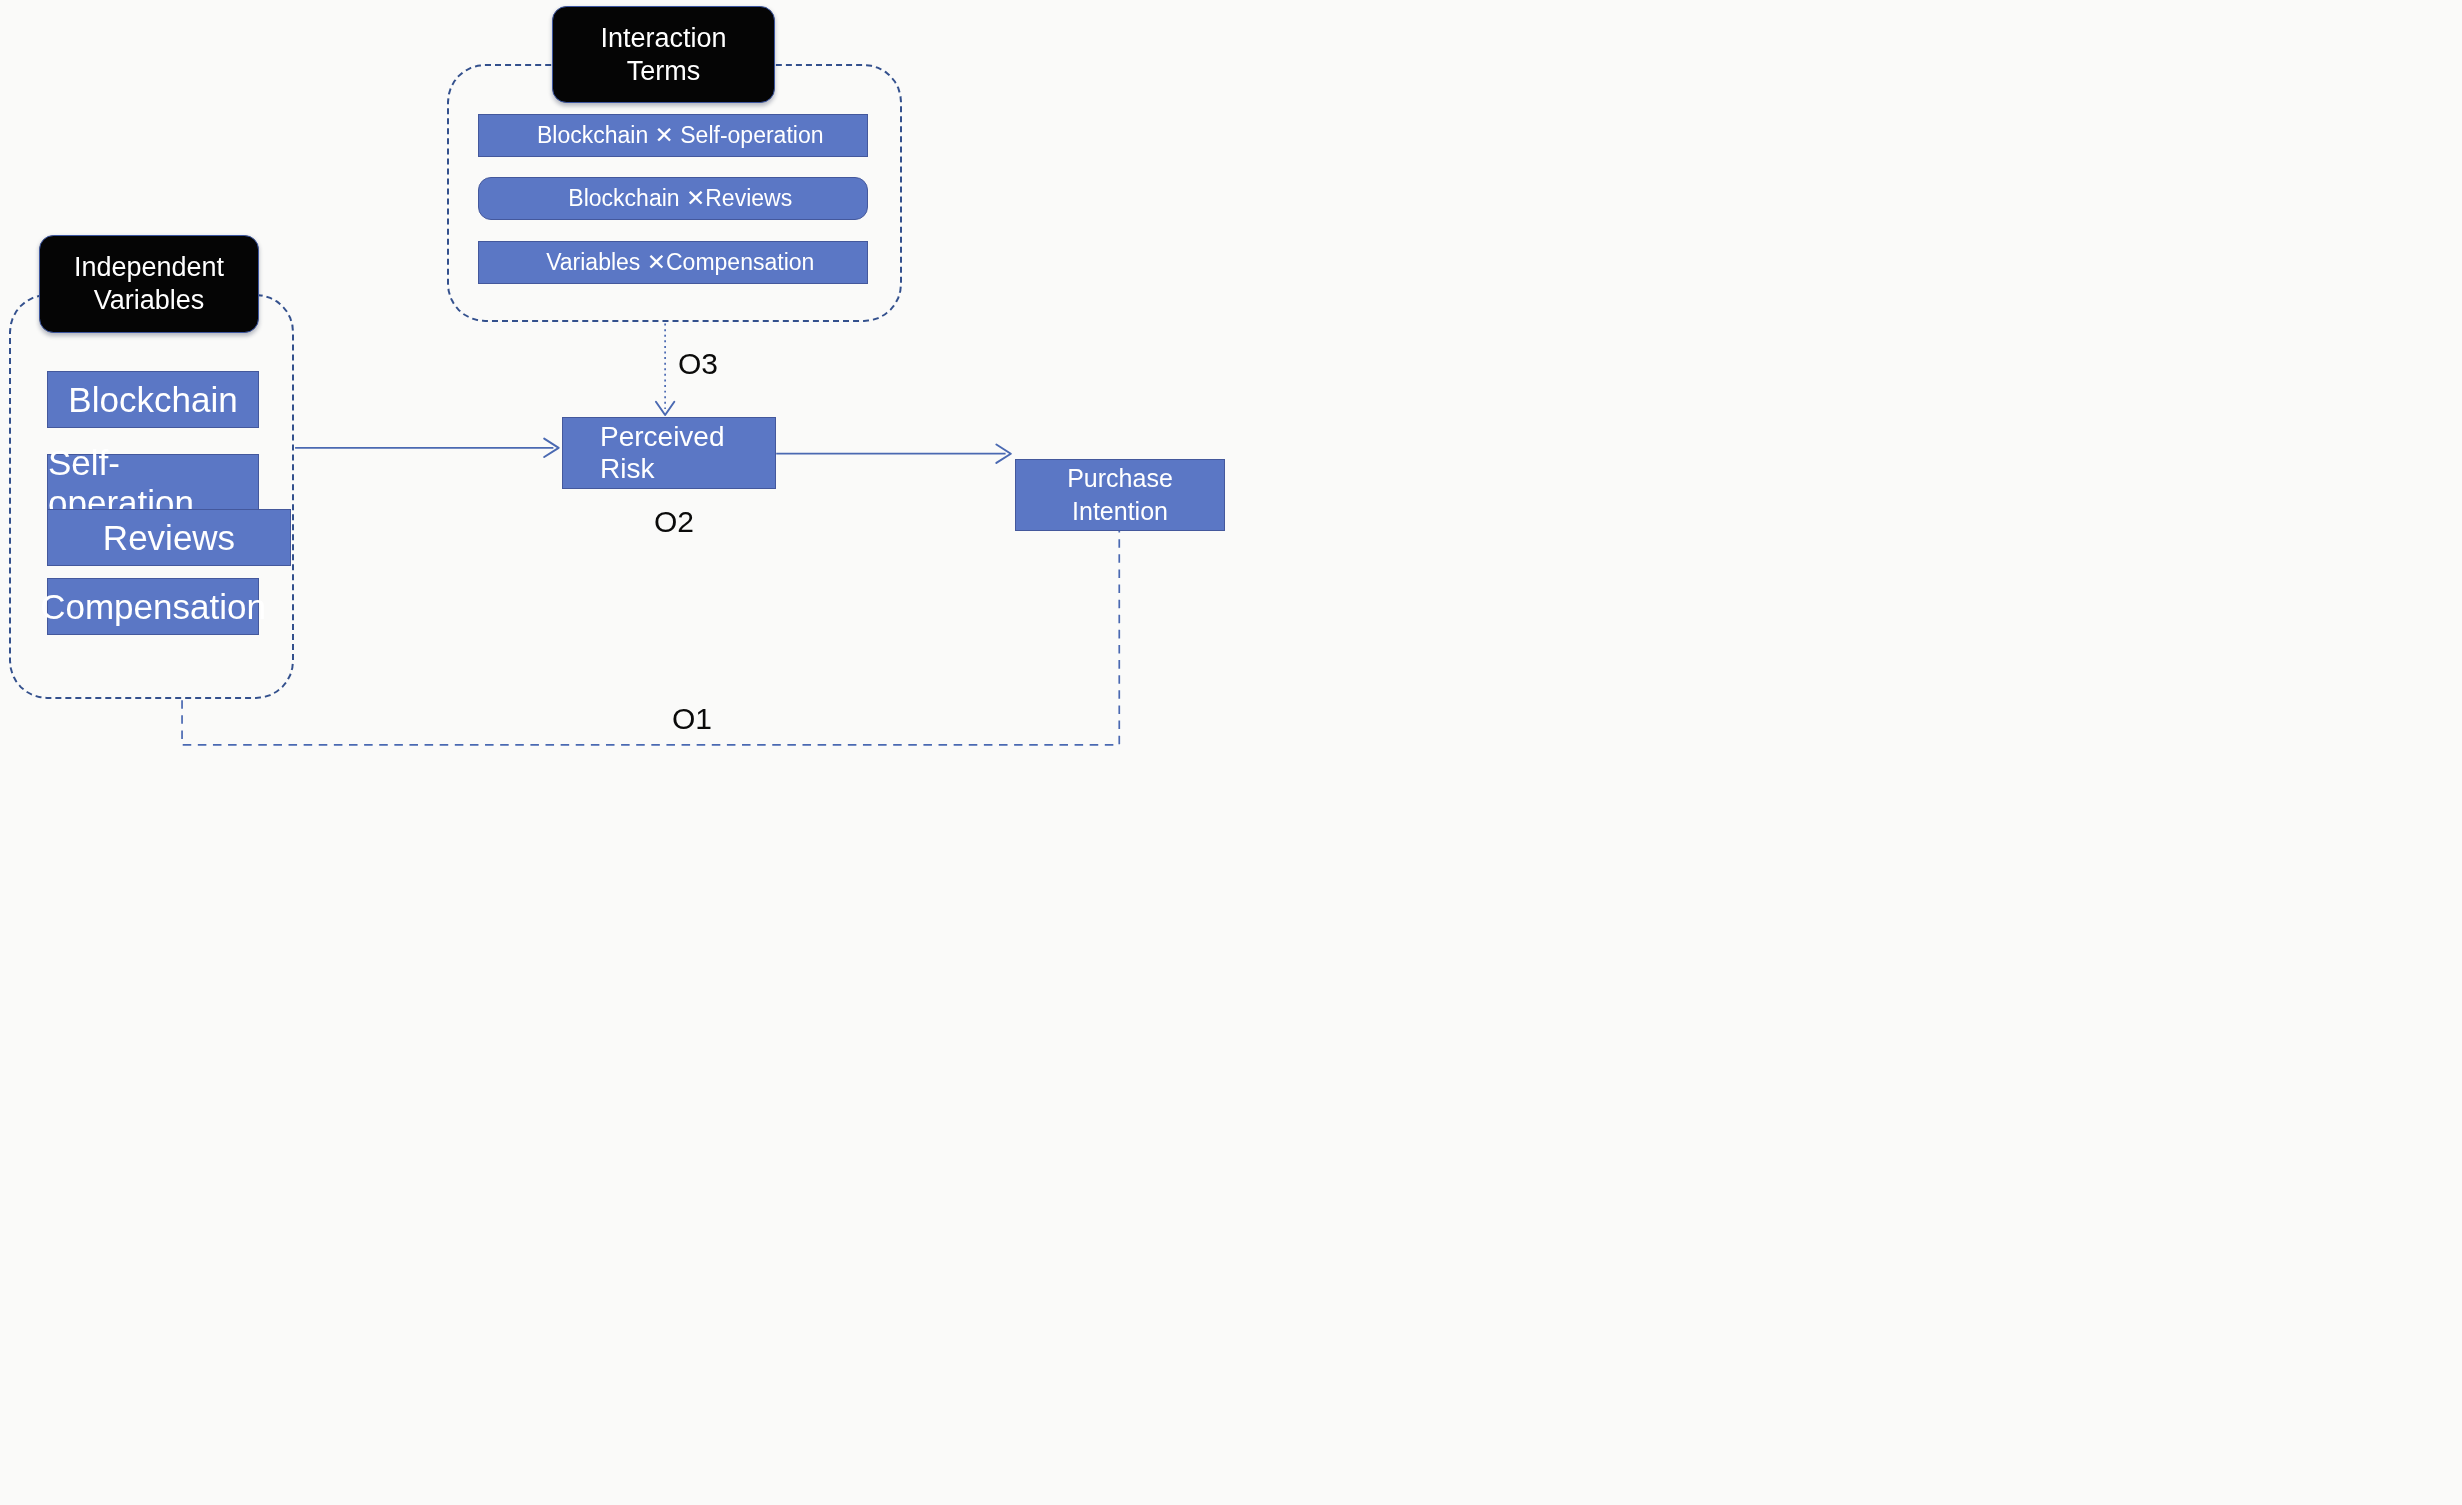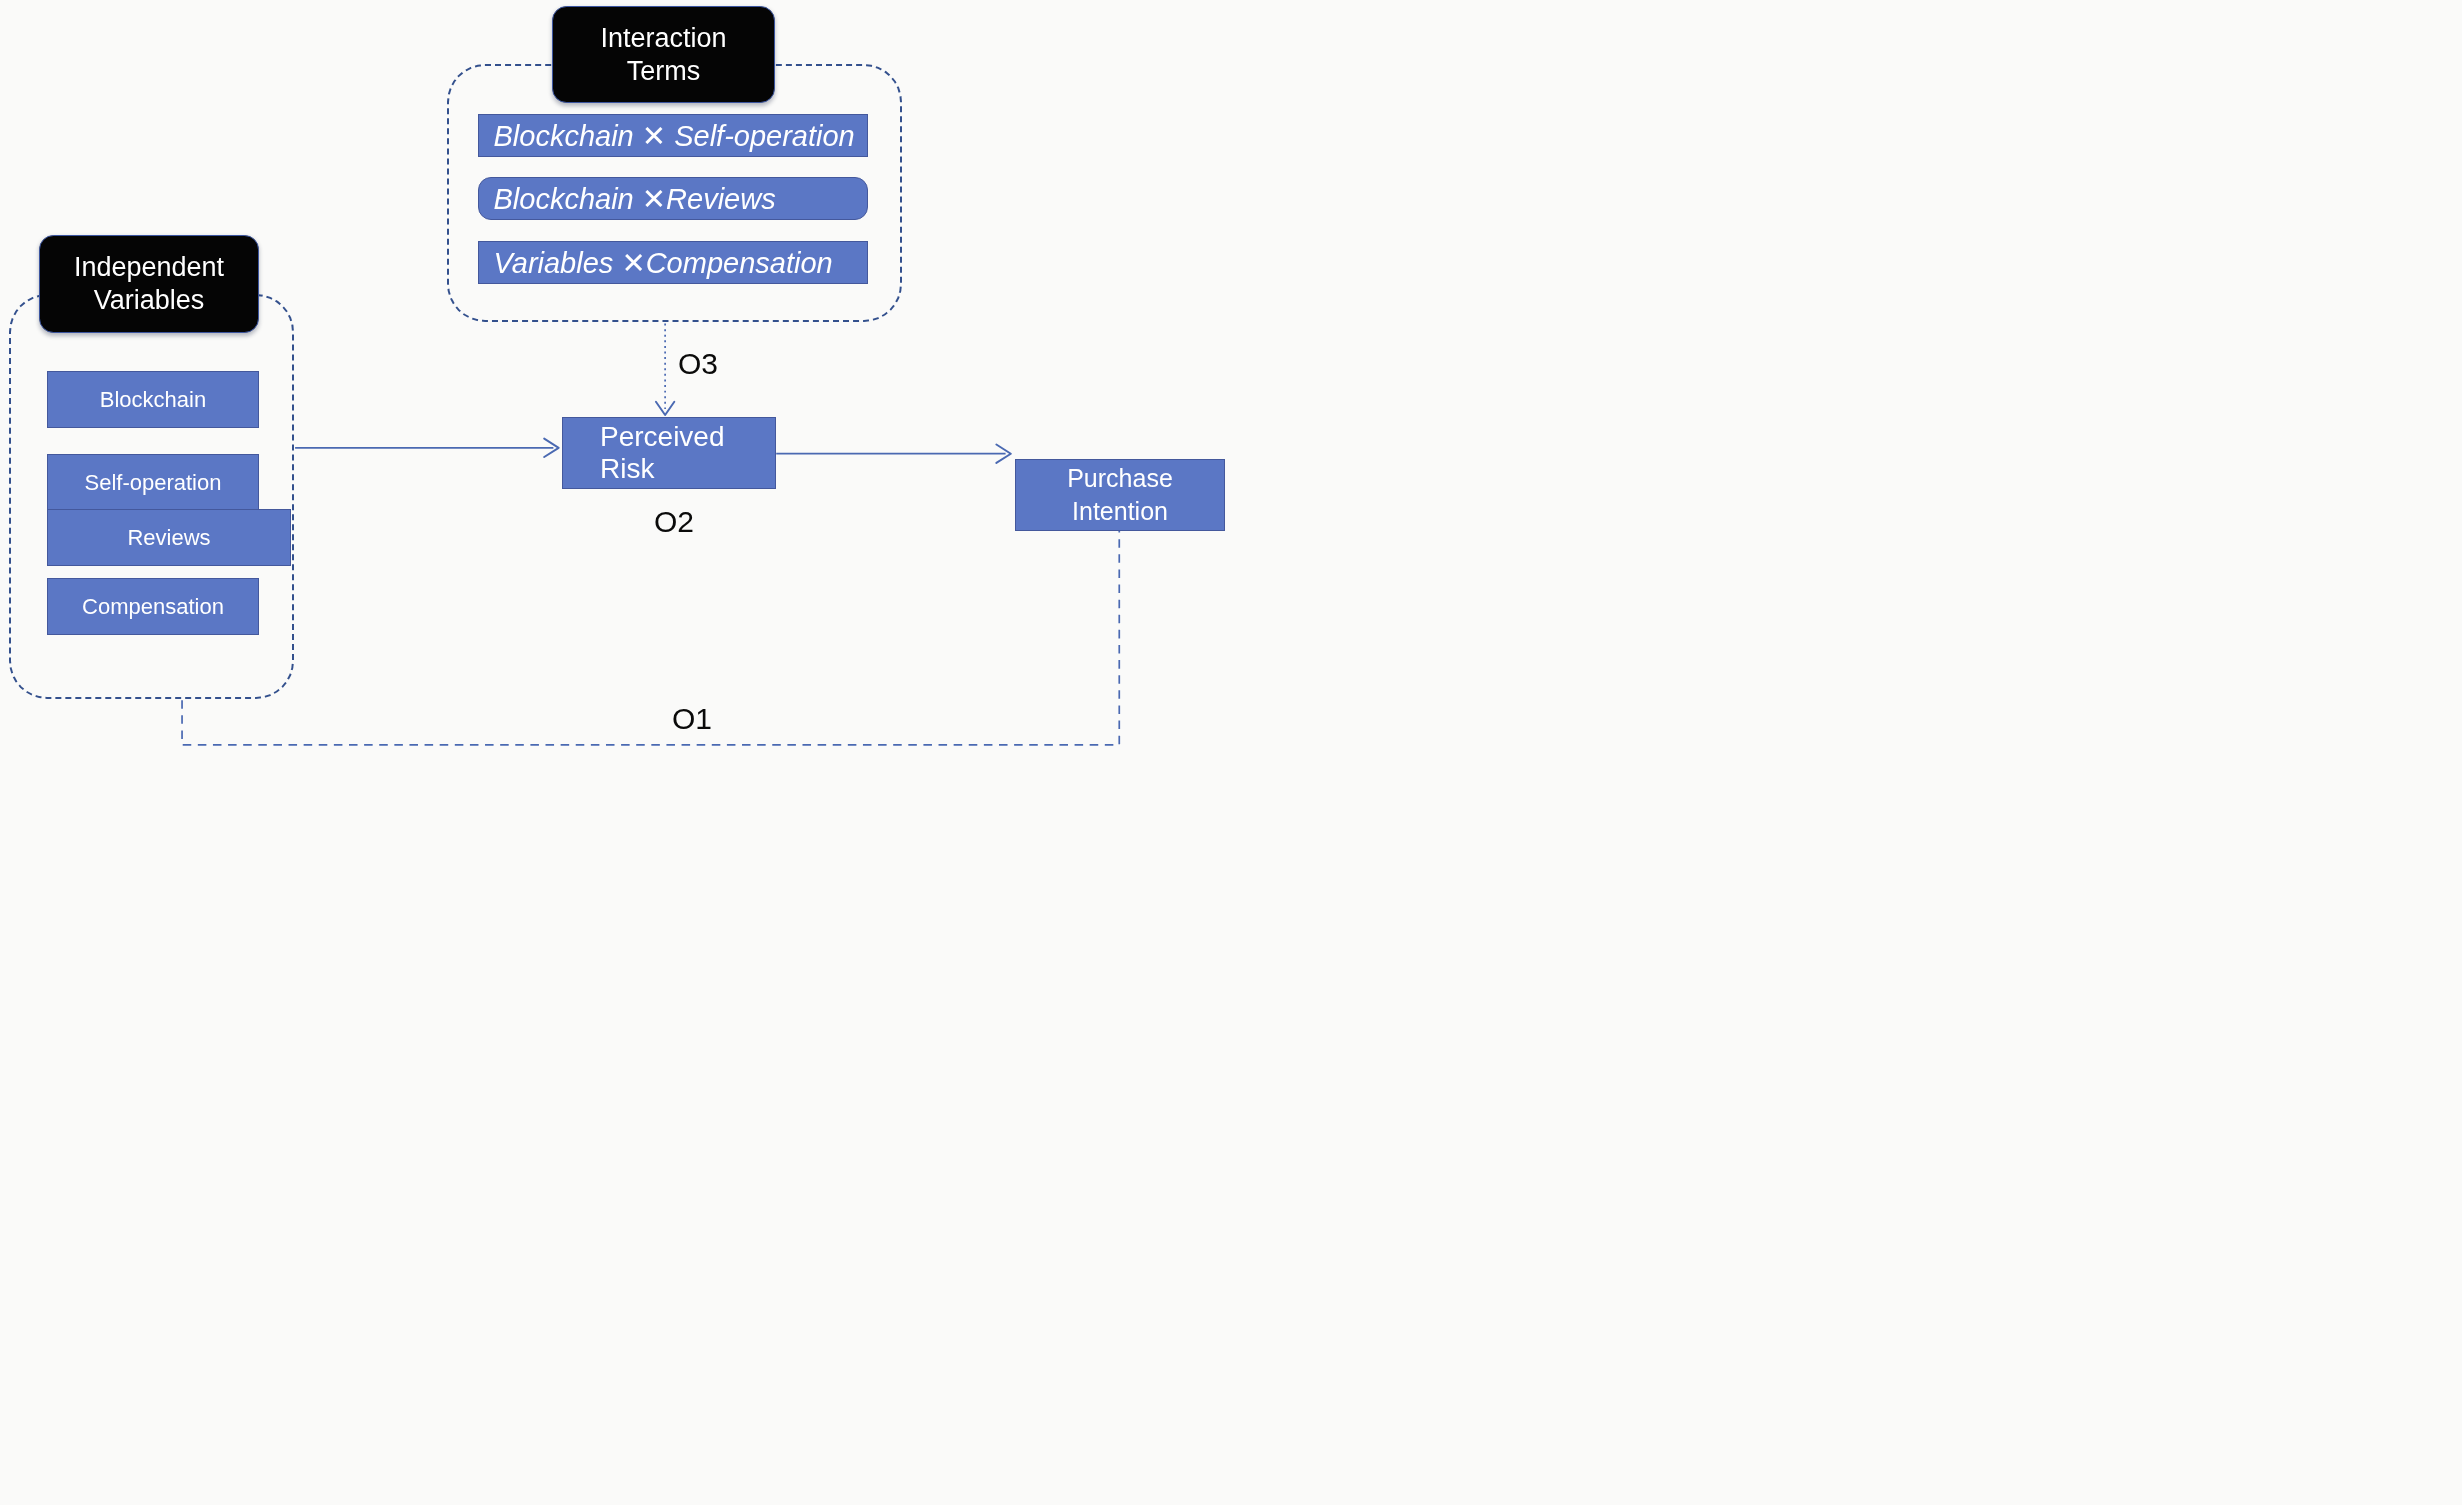--- a/index.html
+++ b/index.html
@@ -42,22 +42,22 @@
     box-shadow:0 2.6px 4.6px rgba(20,30,60,0.30);
   }
   
   .node{
     background:var(--node-fill);
     border:1.3px solid var(--node-border);
     color:var(--text-on-node);
     display:flex;align-items:center;justify-content:center;
     z-index:2;
   }
-  .node.small-left{font-size:22px;text-align:right;}
-  .node.small-top{font-size:29px;justify-content:flex-start;padding-left:14.5px;font-style:italic;}
+  .node.small-left{font-size:35px;}
+  .node.small-top{font-size:23px;justify-content:center;padding-left:14.5px;}
   .node.major{font-size:28px;padding-left:37px;}
   .node.major-two{
     font-size:25px;line-height:1.32;
     flex-direction:column;text-align:center;
   }
   
   .edge-label{
     color:var(--label-text);
     font-size:30px;
     z-index:4;

